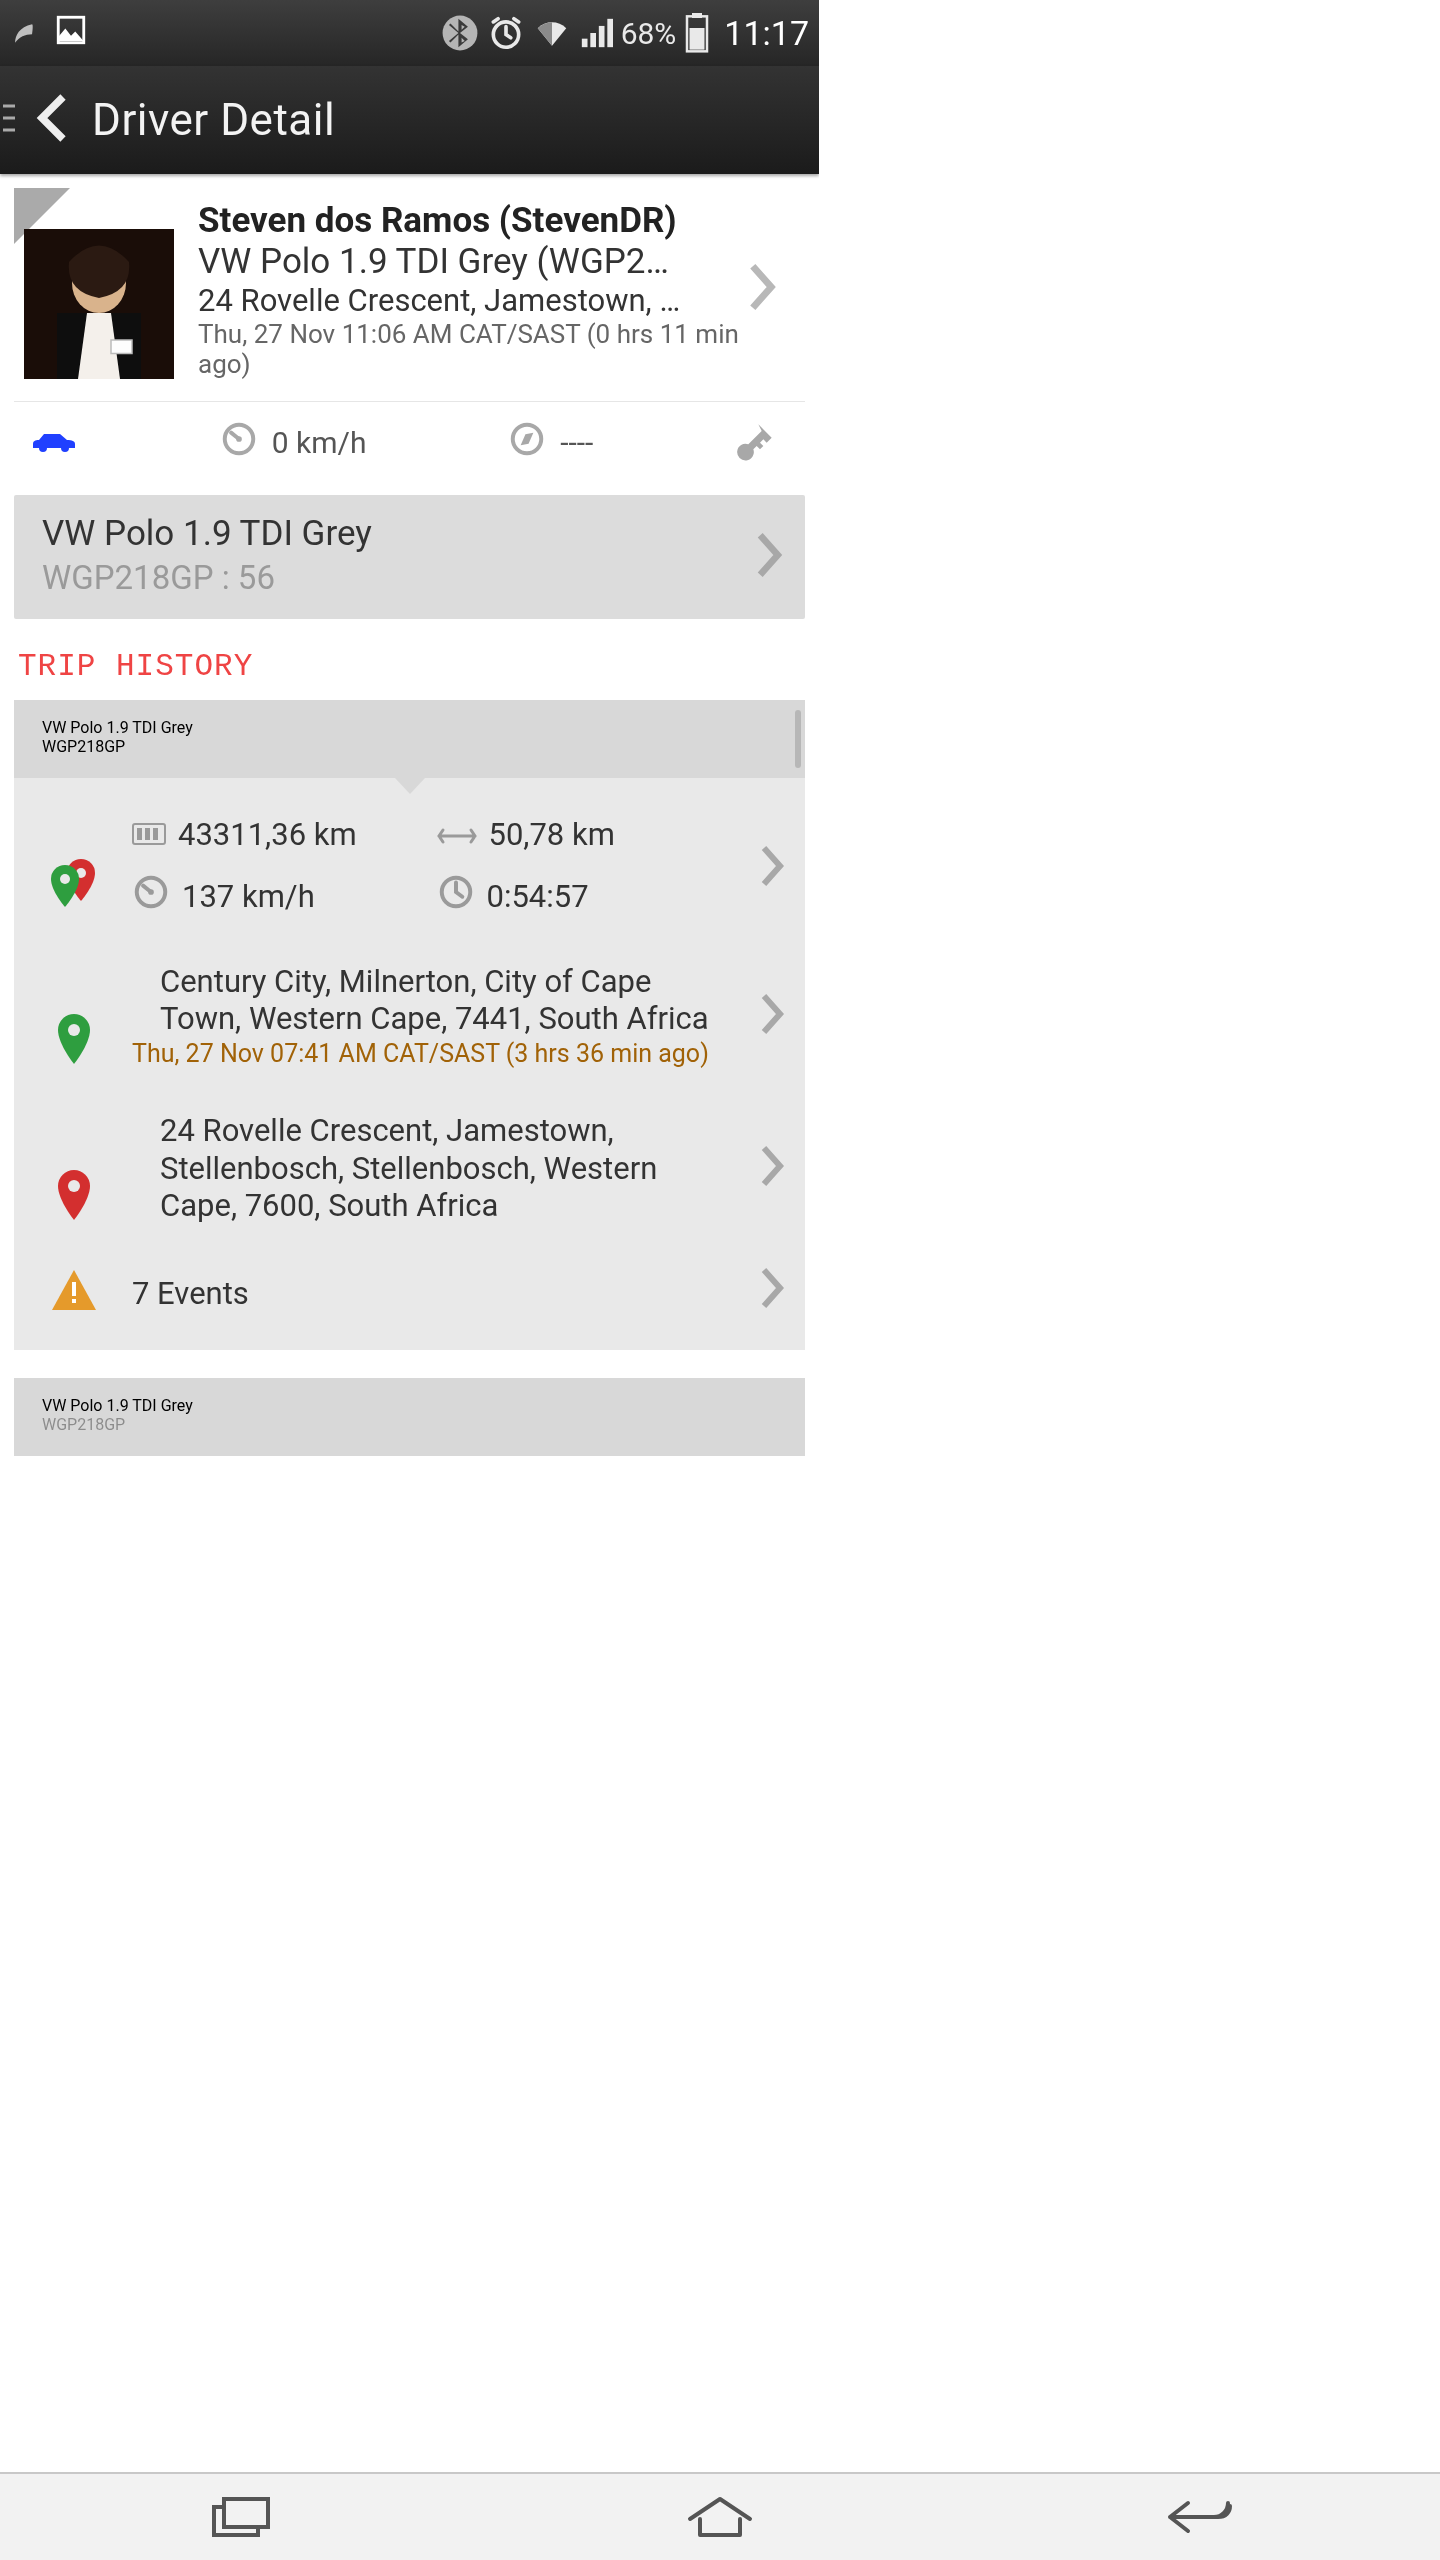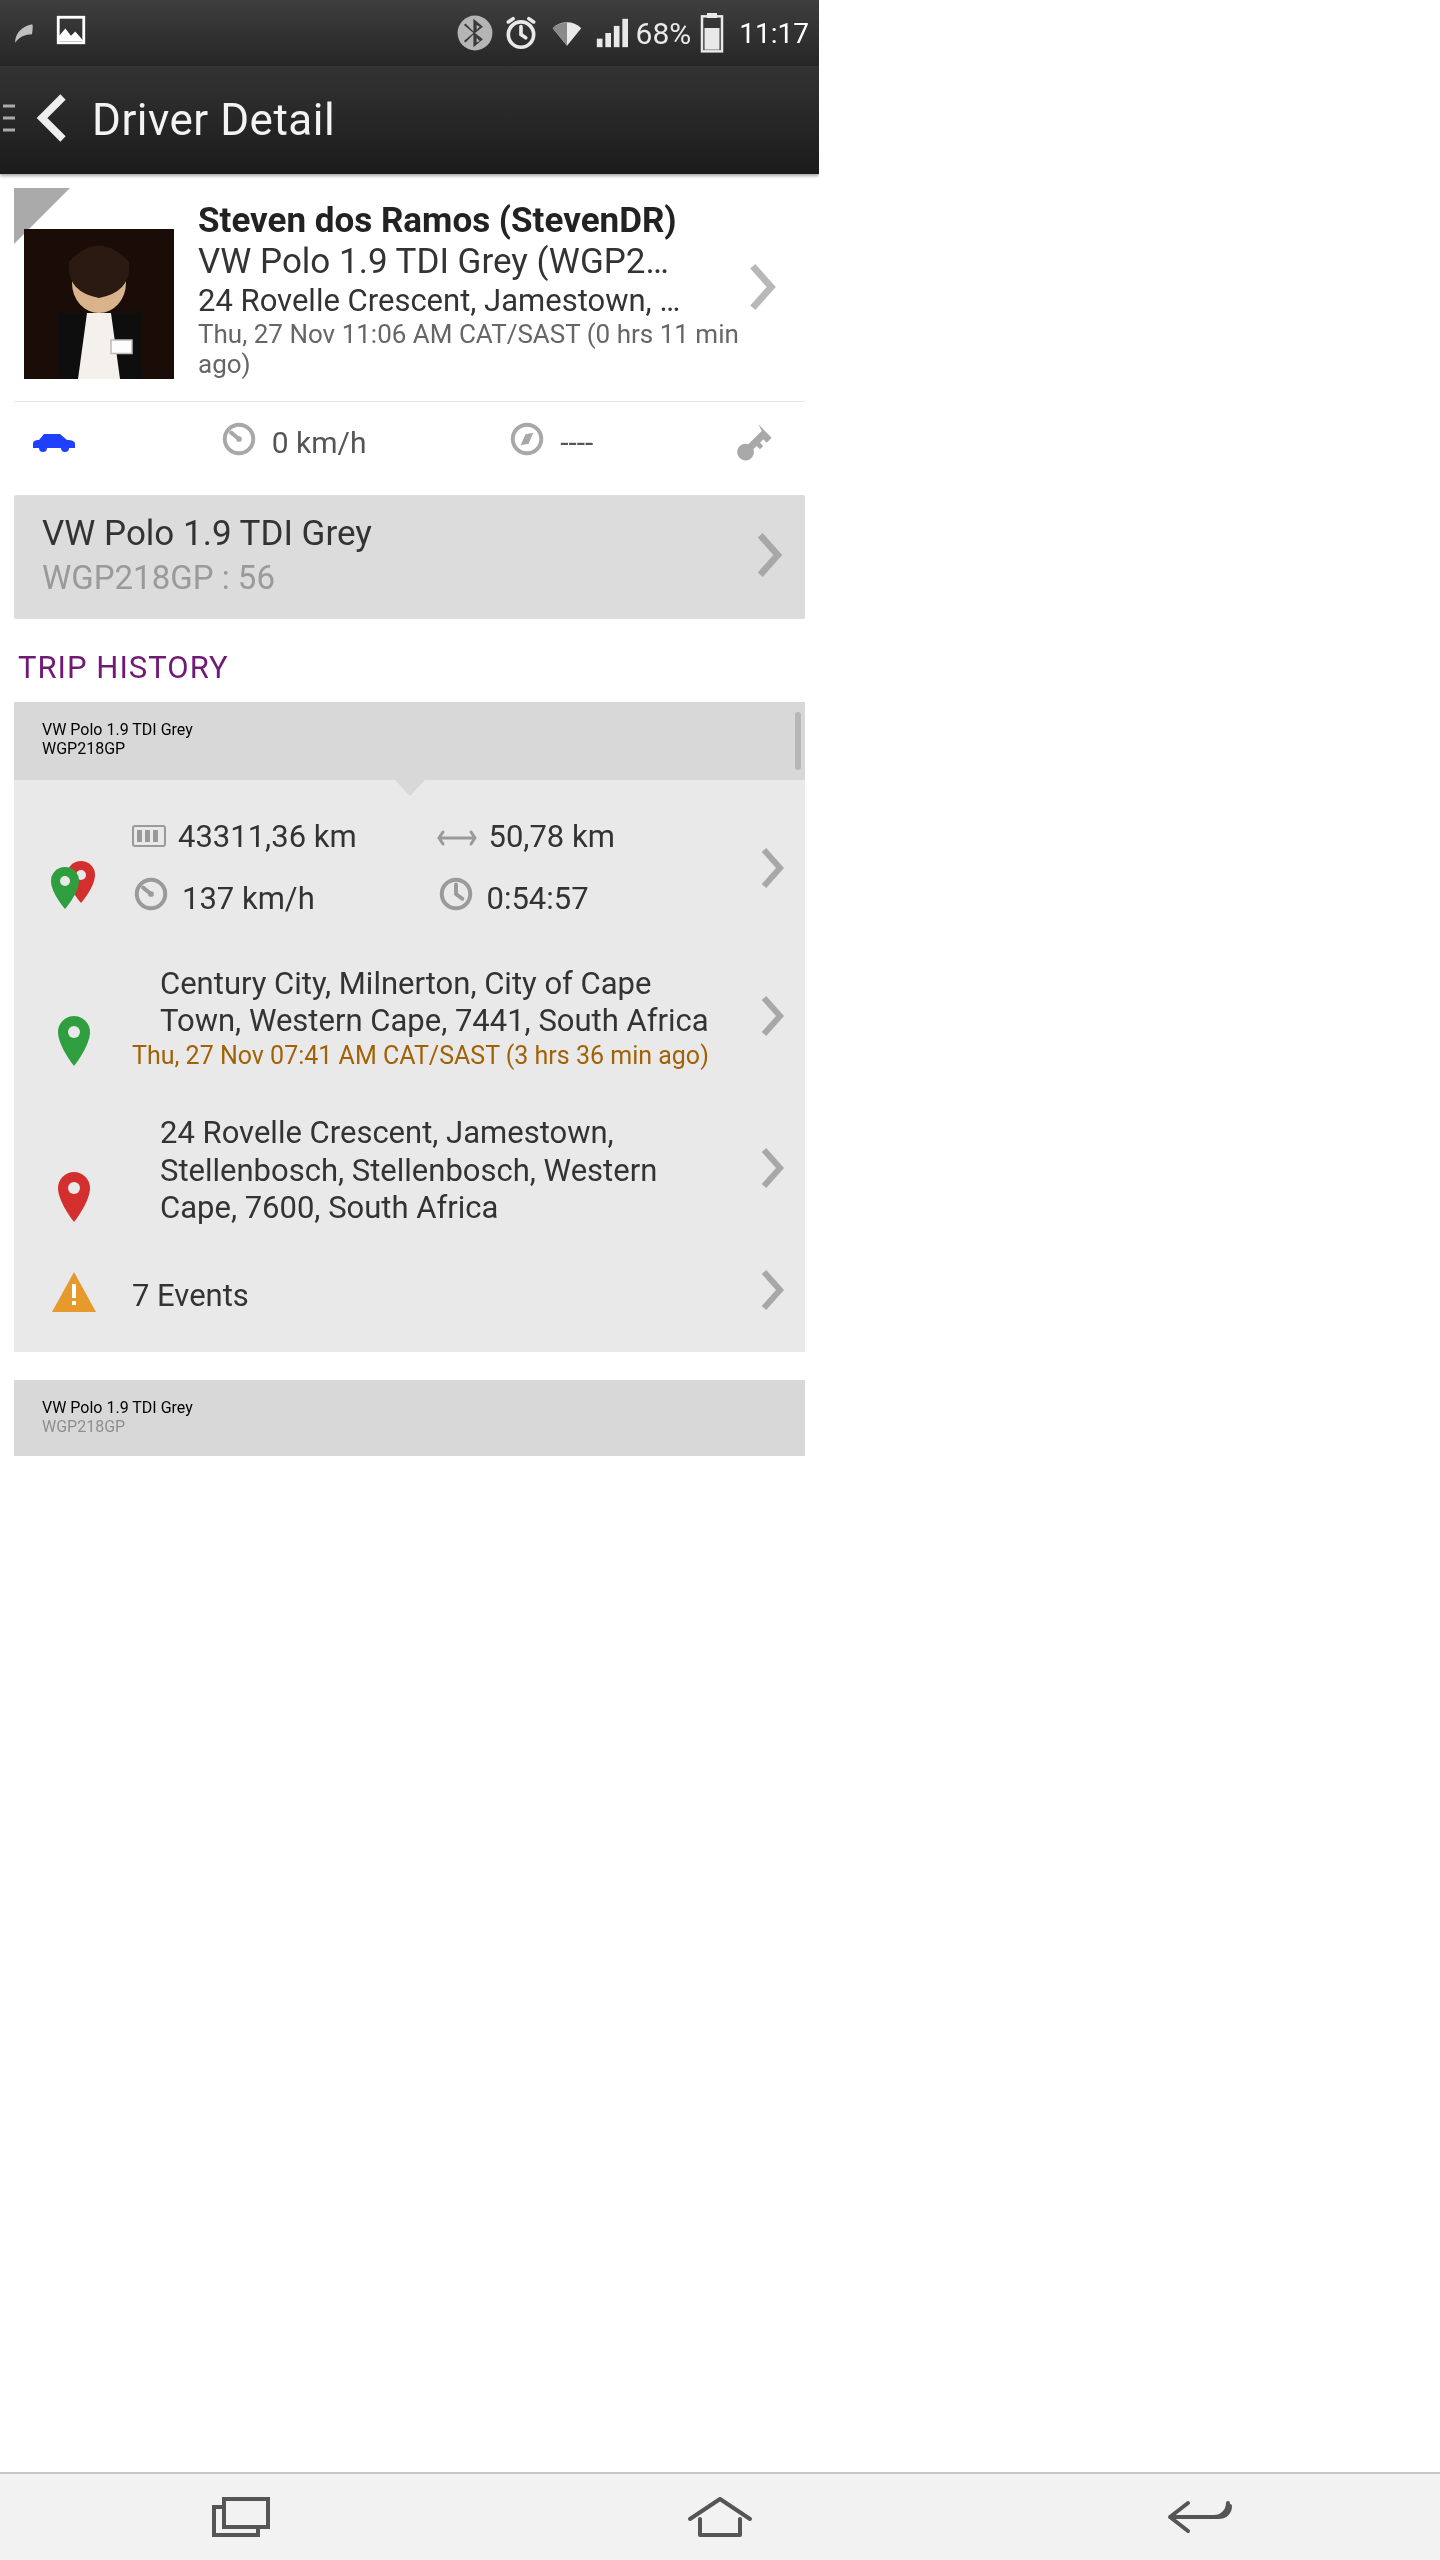--- a/index.html
+++ b/index.html
@@ -72,21 +72,21 @@
   .grey-card {
     background: #dcdcdc; border-radius: 2px;
     padding: 18px 28px 22px 28px;
     position: relative;
     margin: 0 0 14px 0;
   }
   .grey-card .gc-title { font-size: 35px; color: #333; font-weight: 400; }
   .grey-card .gc-sub { font-size: 33px; color: #9a9a9a; margin-top: 4px; }
   .grey-card .chev { position: absolute; right: 22px; top: 50%; transform: translateY(-50%);}
 
-  .section-label { font-size: 31px; color: #701a75; letter-spacing: 1px; margin: 30px 0 16px 4px; }
+  .section-label { font-size: 31px; color: #ef4444; letter-spacing: 1px; margin: 30px 0 16px 4px; font-family: Liberation Mono, monospace; }
 
   
   .trip-header { background: #d8d8d8; padding: 18px 28px 22px; position: relative; }
   .trip-header .scroll-ind { position:absolute; right:4px; top:10px; bottom:10px; width:6px; background:#b7b7b7; border-radius:3px;}
   .trip-header .notch { position:absolute; left:50%; top:100%; transform:translateX(-50%); }
   .trip-body { background: #e9e9e9; padding: 26px 14px 26px 28px; }
 
   .t-row { display: flex; align-items: flex-end; gap: 26px; position: relative; padding: 12px 60px 12px 0; }
   .t-row + .t-row { margin-top: 20px; }
   .t-row .ico { width: 64px; flex-shrink: 0; display:flex; justify-content:center; }
@@ -156,21 +156,21 @@
         </svg>
     </span>
     <span style="font-size:30px;color:#e9e9e9;">68%</span>
     <span>
       <svg width="26" height="40" viewBox="0 0 14 24">
           <rect x="1" y="2" width="12" height="21" fill="none" stroke="#e9e9e9" stroke-width="1.5"></rect>
           <rect x="4" y="0" width="6" height="3" fill="#e9e9e9"></rect>
           <rect x="2.5" y="9" width="9" height="13" fill="#e9e9e9"></rect>
         </svg>
     </span>
-    <span style="font-size:28px;color:#fff;margin-left:6px;text-align:right;">11:17</span>
+    <span style="font-size:34px;color:#fff;margin-left:6px;text-align:right;">11:17</span>
   </div>
 </div>
 
 <div class="app-header">
   <span style="margin-left:-6px;">
     <svg width="14" height="36" viewBox="0 0 8 24">
         <path d="M0 4h8M0 12h8M0 20h8" stroke="#aaa" stroke-width="2"></path>
       </svg>
   </span>
   <span>

